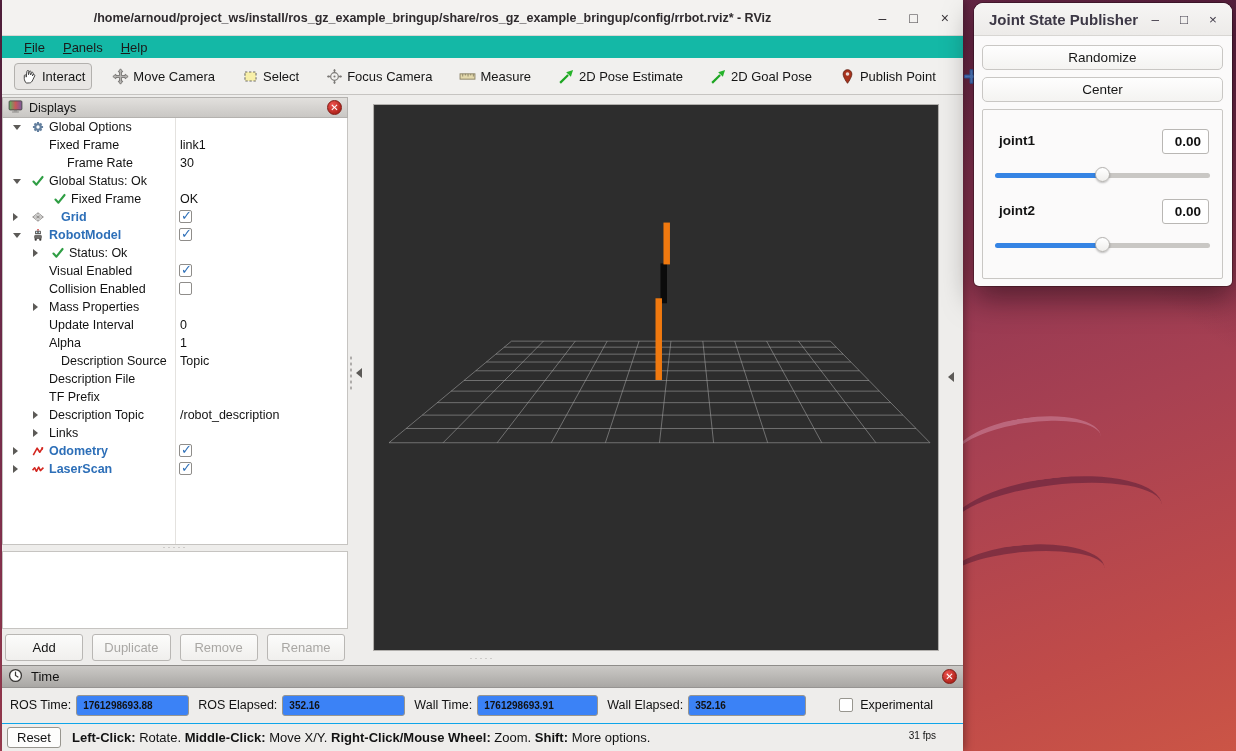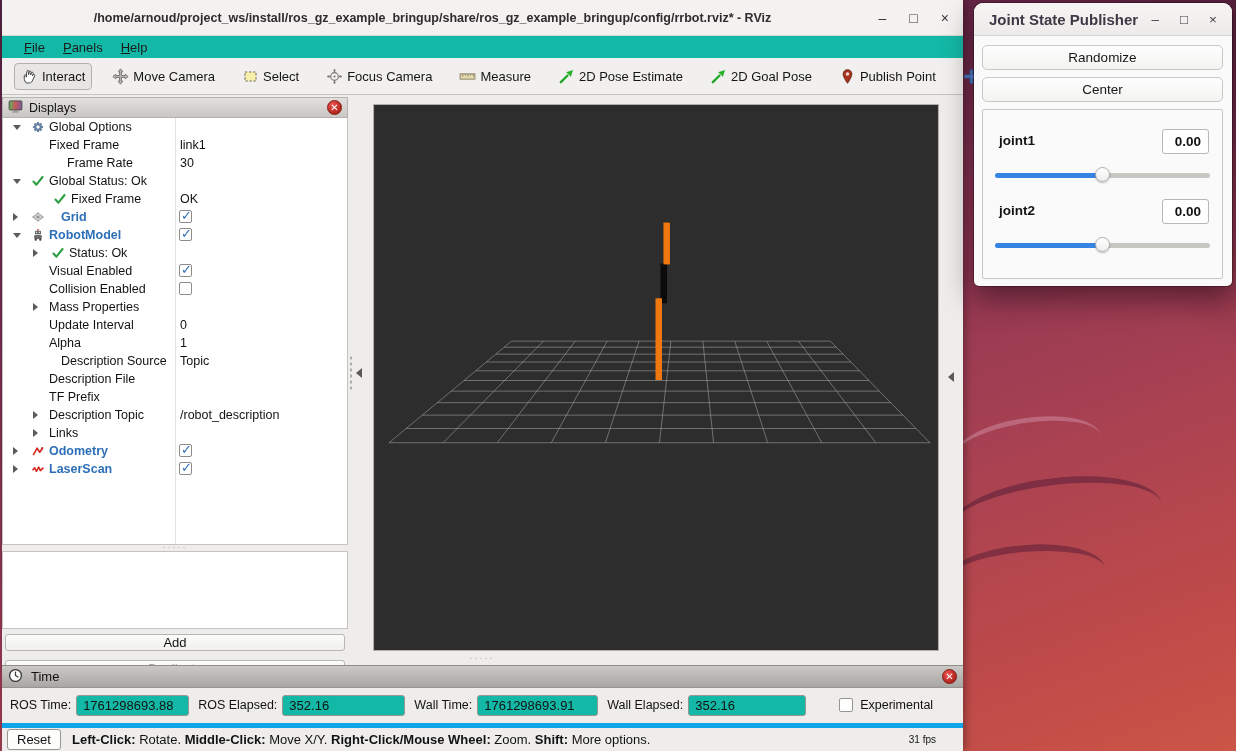--- a/index.html
+++ b/index.html
@@ -45,48 +45,48 @@
   .tree-row .ticon svg { width:14px; height:14px; }
   .tree-row .tlabel { position:absolute; top:2px; white-space:nowrap; }
   .tree-row .tlabel.display { color:#2d6fb8; font-weight:bold; }
   .tree-row .tvalue { position:absolute; left:177px; top:2px; white-space:nowrap; }
   .cbox { position:absolute; left:176px; top:2px; width:13px; height:13px; background:#fff; border:1px solid #8f8d8a; border-radius:2px; }
   .cbox .mark { position:absolute; left:1px; top:-3px; color:#2d6fb8; font-size:13px; font-weight:bold; font-family:"DejaVu Sans",sans-serif; }
   .swatch { display:inline-block; width:11px; height:11px; background:#303030; border:1px solid #000; margin-right:5px; vertical-align:-1px; }
   .tree-grip { position:absolute; top:448px; left:0; width:346px; height:5px; text-align:center; color:#a8a6a3; font-size:9px; line-height:4px; letter-spacing:2px; }
   .tree-grip::after { content:"·····"; }
   .desc-box { position:absolute; top:454px; left:0; width:346px; height:78px; background:#fff; border:1px solid #c6c4c1; }
-  .panel-buttons { position:absolute; top:537px; left:3px; right:3px; height:15px; display:flex; gap:9px;flex-direction:column; }
+  .panel-buttons { position:absolute; top:537px; left:3px; right:3px; height:27px; display:flex; gap:9px; }
   .pbtn { flex:1; border:1px solid #b9b7b4; border-radius:3px; background:linear-gradient(#fcfcfb,#f0efed); font-size:13px; color:#131313; display:flex; align-items:center; justify-content:center; }
   .pbtn.disabled { color:#a9a7a4; }
 
   
   .split-arrow-left { position:absolute; width:0; height:0; border-top:5px solid transparent; border-bottom:5px solid transparent; border-right:6px solid #5c5a57; }
   .split-dots { position:absolute; width:4px; height:36px; background-image:radial-gradient(#aeacaa 1px, transparent 1.2px); background-size:4px 6px; }
   .viewport-svg { position:absolute; left:371px; top:104px; width:566px; height:547px; border:1px solid #b1afac; }
   .bottom-grip { position:absolute; left:430px; top:653px; width:100px; text-align:center; color:#a8a6a3; font-size:9px; letter-spacing:2px; }
   .bottom-grip::after { content:"·····"; }
 
   
   .time-panel { position:absolute; left:0; top:665px; width:961px; height:58px; background:#eeedeb; }
   .tp-header { position:relative; height:23px; background:linear-gradient(#cbc9c6,#a9a7a4); border-top:1px solid #8f8d8a; border-bottom:1px solid #969492; display:flex; align-items:center; padding:0 6px; font-size:13px; color:#121212; }
   .tp-header svg { width:15px; height:15px; margin-right:8px; }
   .tp-fields { position:relative; height:34px; display:flex; align-items:center; padding-left:8px; font-size:12.5px; color:#121212; }
   .tfield { display:flex; align-items:center; margin-right:9px; }
   .tfield .tlab { margin-right:5px; white-space:nowrap; }
-  .tinput { height:21px; border:1px solid #98968f; border-radius:3px; background:#14b8a6; padding:0 6px; font-size:13px; display:flex; align-items:center; }
+  .tinput { height:21px; border:1px solid #98968f; border-radius:3px; background:#3b82f6; padding:0 6px; font-size:10px; display:flex; align-items:center;font-weight:bold; }
   .tfield:nth-child(1) .tinput { width:113px; }
   .tfield:nth-child(2) .tinput { width:123px; }
   .tfield:nth-child(3) .tinput { width:121px; }
   .tfield:nth-child(4) .tinput { width:118px; }
   .exp-check { display:flex; align-items:center; gap:7px; margin-left:24px; }
   .exp-box { width:14px; height:14px; border:1px solid #98968f; border-radius:2px; background:#fff; }
 
   
-  .statusbar { position:absolute; left:0; top:723px; width:961px; height:28px; background:#eeedeb; border-top:5px solid #0ea5e9; display:flex; align-items:center; padding:0 5px; font-size:13px; color:#121212; }
+  .statusbar { position:absolute; left:0; top:723px; width:961px; height:28px; background:#eeedeb; border-top:1px solid #0ea5e9; display:flex; align-items:center; padding:0 5px; font-size:13px; color:#121212; }
   .reset-btn { border:1px solid #98968f; background:#fdfdfc; border-radius:3px; padding:2px 9px; font-size:13px; color:#121212; }
   .status-text { margin-left:11px; white-space:nowrap; }
   .fps { position:absolute; right:27px; top:6px; font-size:10px; }
 
   
   .jsp-window { position:absolute; left:974px; top:3px; width:258px; height:283px; background:#fbfafa; border-radius:9px 9px 5px 5px; box-shadow:0 12px 30px rgba(15,4,12,.5), 0 0 0 1px rgba(0,0,0,.28); }
   .jsp-titlebar { position:relative; height:33px; background:linear-gradient(#f6f5f4,#edebe9); border-bottom:1px solid #d8d6d3; border-radius:9px 9px 0 0; display:flex; align-items:center; padding:0 15px; font-size:15px; font-weight:bold; color:#3d3846; }
   .jsp-controls { margin-left:auto; display:flex; gap:21px; font-size:13.5px; font-weight:normal; color:#3d3846; }
   .jsp-btn { position:absolute; left:8px; right:9px; height:25px; border:1px solid #c9c7c4; border-radius:5px; background:linear-gradient(#fefefe,#f4f3f1); font-size:13.5px; color:#161616; display:flex; align-items:center; justify-content:center; }
   .jsp-group { position:absolute; left:8px; right:9px; top:106px; height:170px; border:1px solid #c9c7c4; border-radius:2px; }

